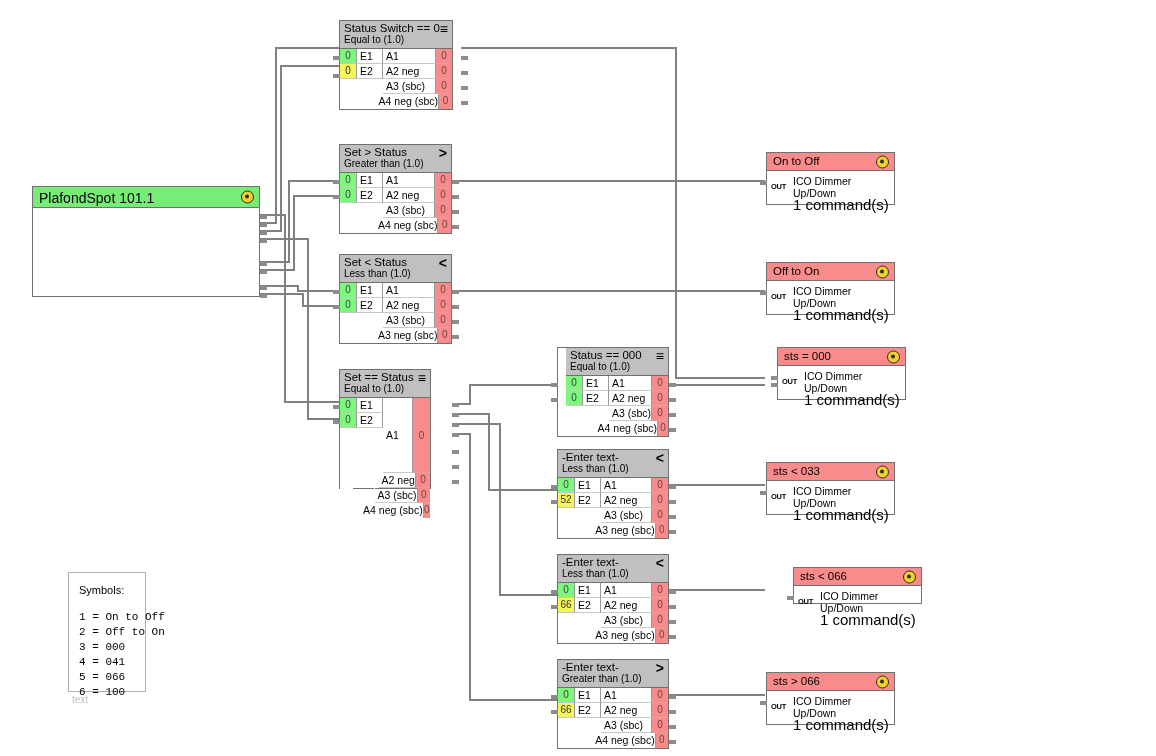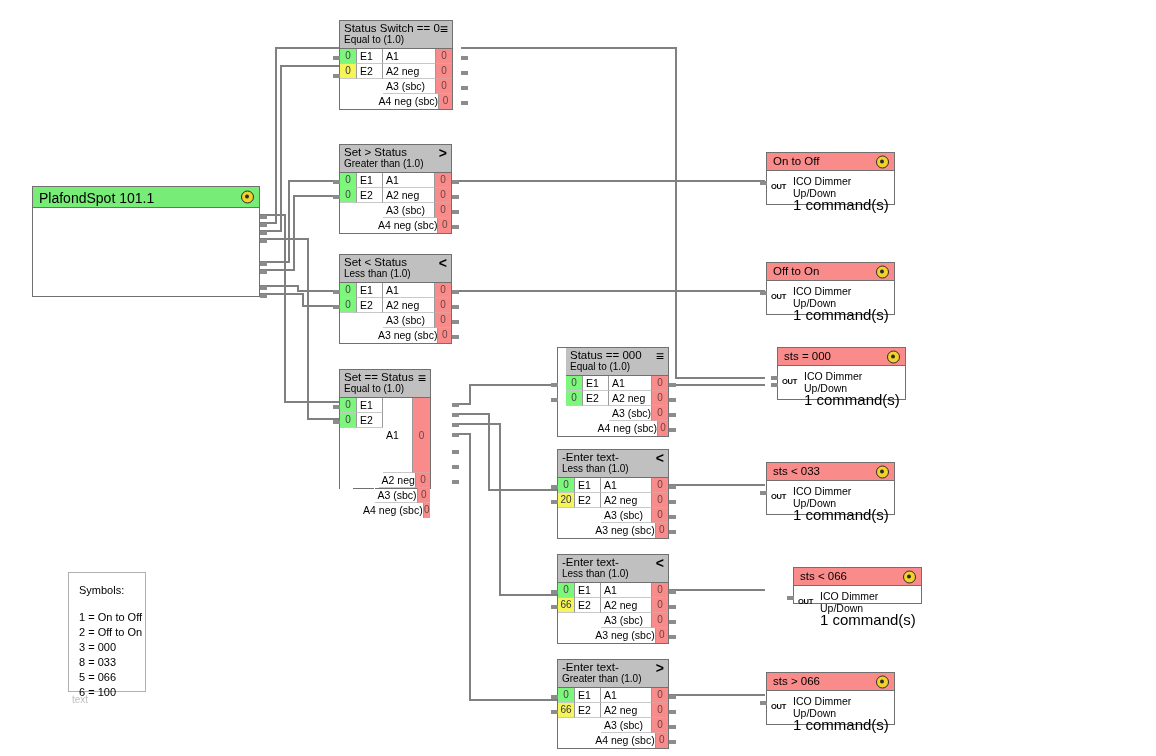--- a/index.html
+++ b/index.html
@@ -73,21 +73,21 @@
   .plug{position:absolute;right:5px;top:50%;transform:translateY(-50%);
         width:11px;height:11px;border-radius:50%;background:#f2d22a;border:1px solid #2b2b2b;}
   .plug::after{content:"";position:absolute;left:3px;top:3px;width:4px;height:4px;
                border-radius:50%;background:#2b2b2b;}
   .plug.g{background:#f2d22a;}
 
   
   .legend{position:absolute;border:1px solid #b0b0b0;background:#ffffff;box-sizing:border-box;
           padding:10px 10px 8px 10px;font-size:11px;line-height:15px;}
   .legend .ltitle{margin-bottom:12px;}
-  .legend .lrow{white-space:nowrap;}
+  .legend .lrow{white-space:nowrap;font-family:Liberation Mono, monospace;}
   .textlabel{position:absolute;color:#c0c0c0;font-size:10px;}
 </style>
 </head>
 <body>
 
 <div id="canvas">
 
   <svg class="wires" viewBox="0 0 1156 756">
     <g stroke="#808080" stroke-width="1.2" fill="none" shape-rendering="crispEdges">
 
@@ -367,21 +367,21 @@
       <div class="op">&lt;</div>
     </div>
     <div class="rows">
       <div class="row">
         <div class="cin green">0</div>
         <div class="clbl">E1</div>
         <div class="cname">A1</div>
         <div class="cout">0</div>
       </div>
       <div class="row">
-        <div class="cin yellow">20</div>
+        <div class="cin yellow">52</div>
         <div class="clbl">E2</div>
         <div class="cname">A2 neg</div>
         <div class="cout">0</div>
       </div>
       <div class="row">
         <div class="cin blank"></div>
         <div class="clbl blank"></div>
         <div class="cname">A3 (sbc)</div>
         <div class="cout">0</div>
       </div>
@@ -557,19 +557,19 @@
       <div class="l2">1 command(s)</div>
     </div>
     <div class="pin" style="left:-7px;top:28px;"></div>
   </div>
 
   <div class="legend" style="left:68px;top:572px;width:78px;height:120px;">
     <div class="ltitle">Symbols:</div>
     <div class="lrow">1 = On to Off</div>
     <div class="lrow">2 = Off to On</div>
     <div class="lrow">3 = 000</div>
-    <div class="lrow">8 = 033</div>
+    <div class="lrow">4 = 041</div>
     <div class="lrow">5 = 066</div>
     <div class="lrow">6 = 100</div>
   </div>
   <div class="textlabel" style="left:72px;top:694px;">text</div>
 
 </div>
 
 </body></html>

